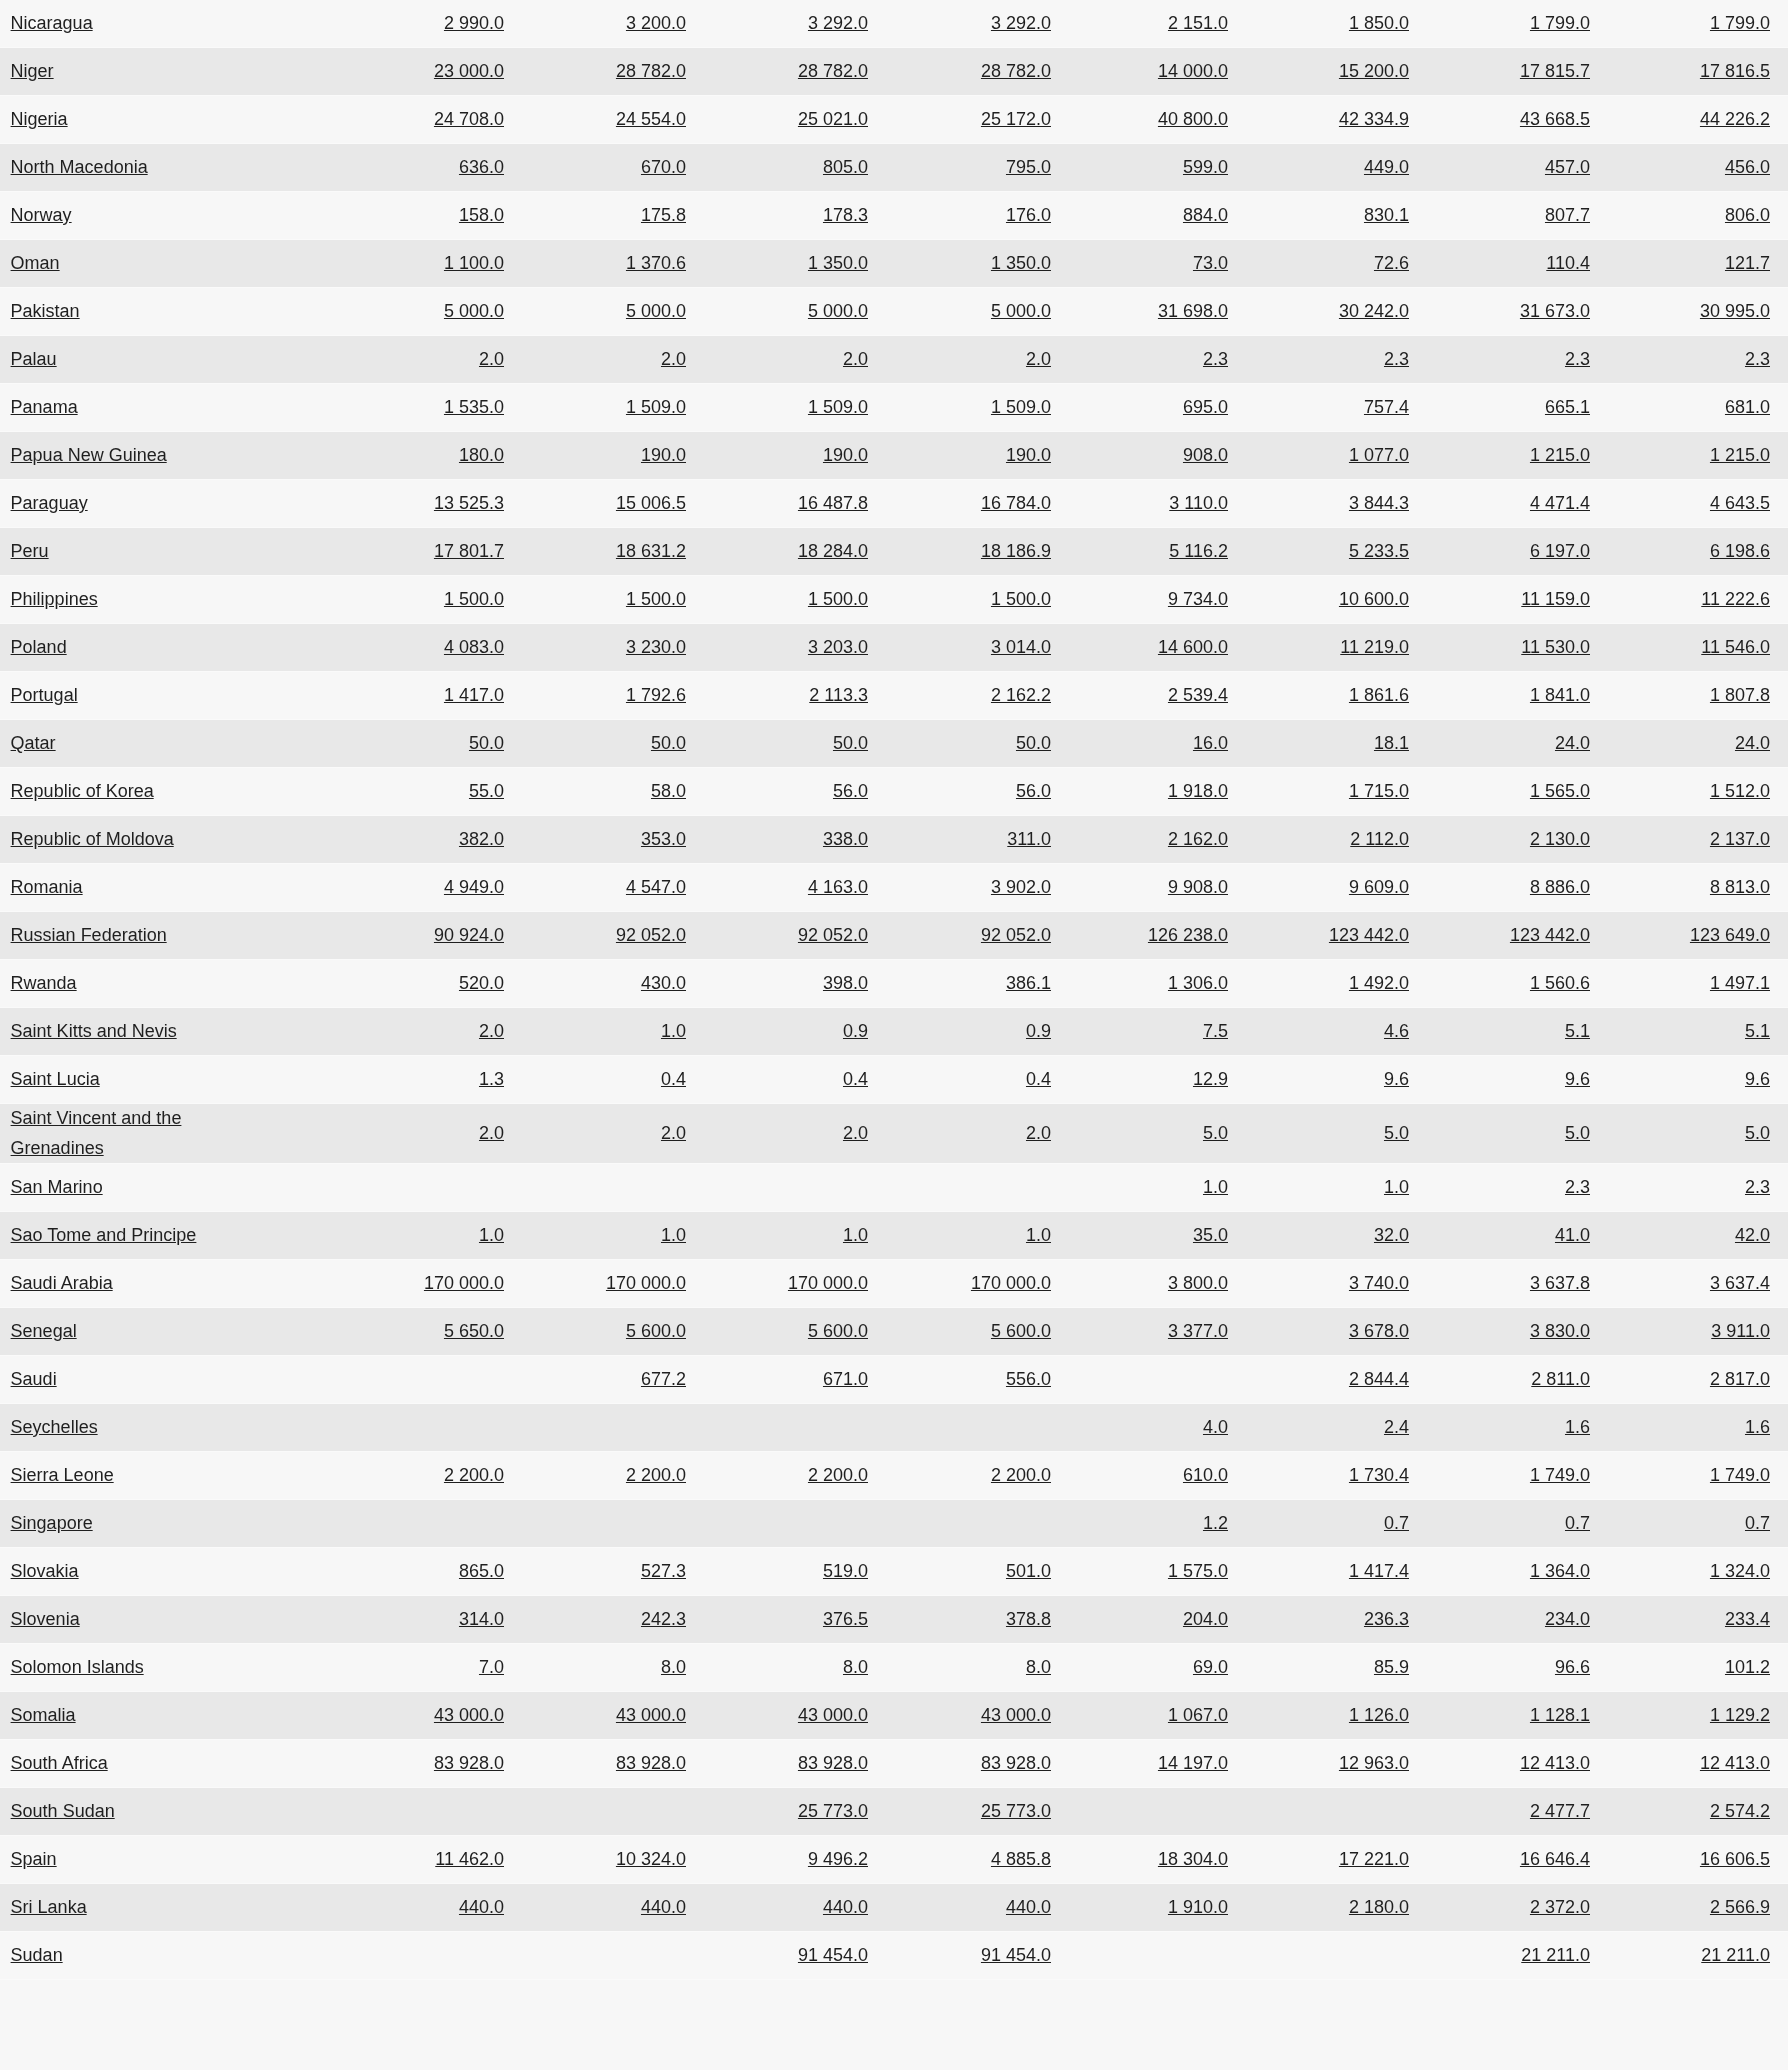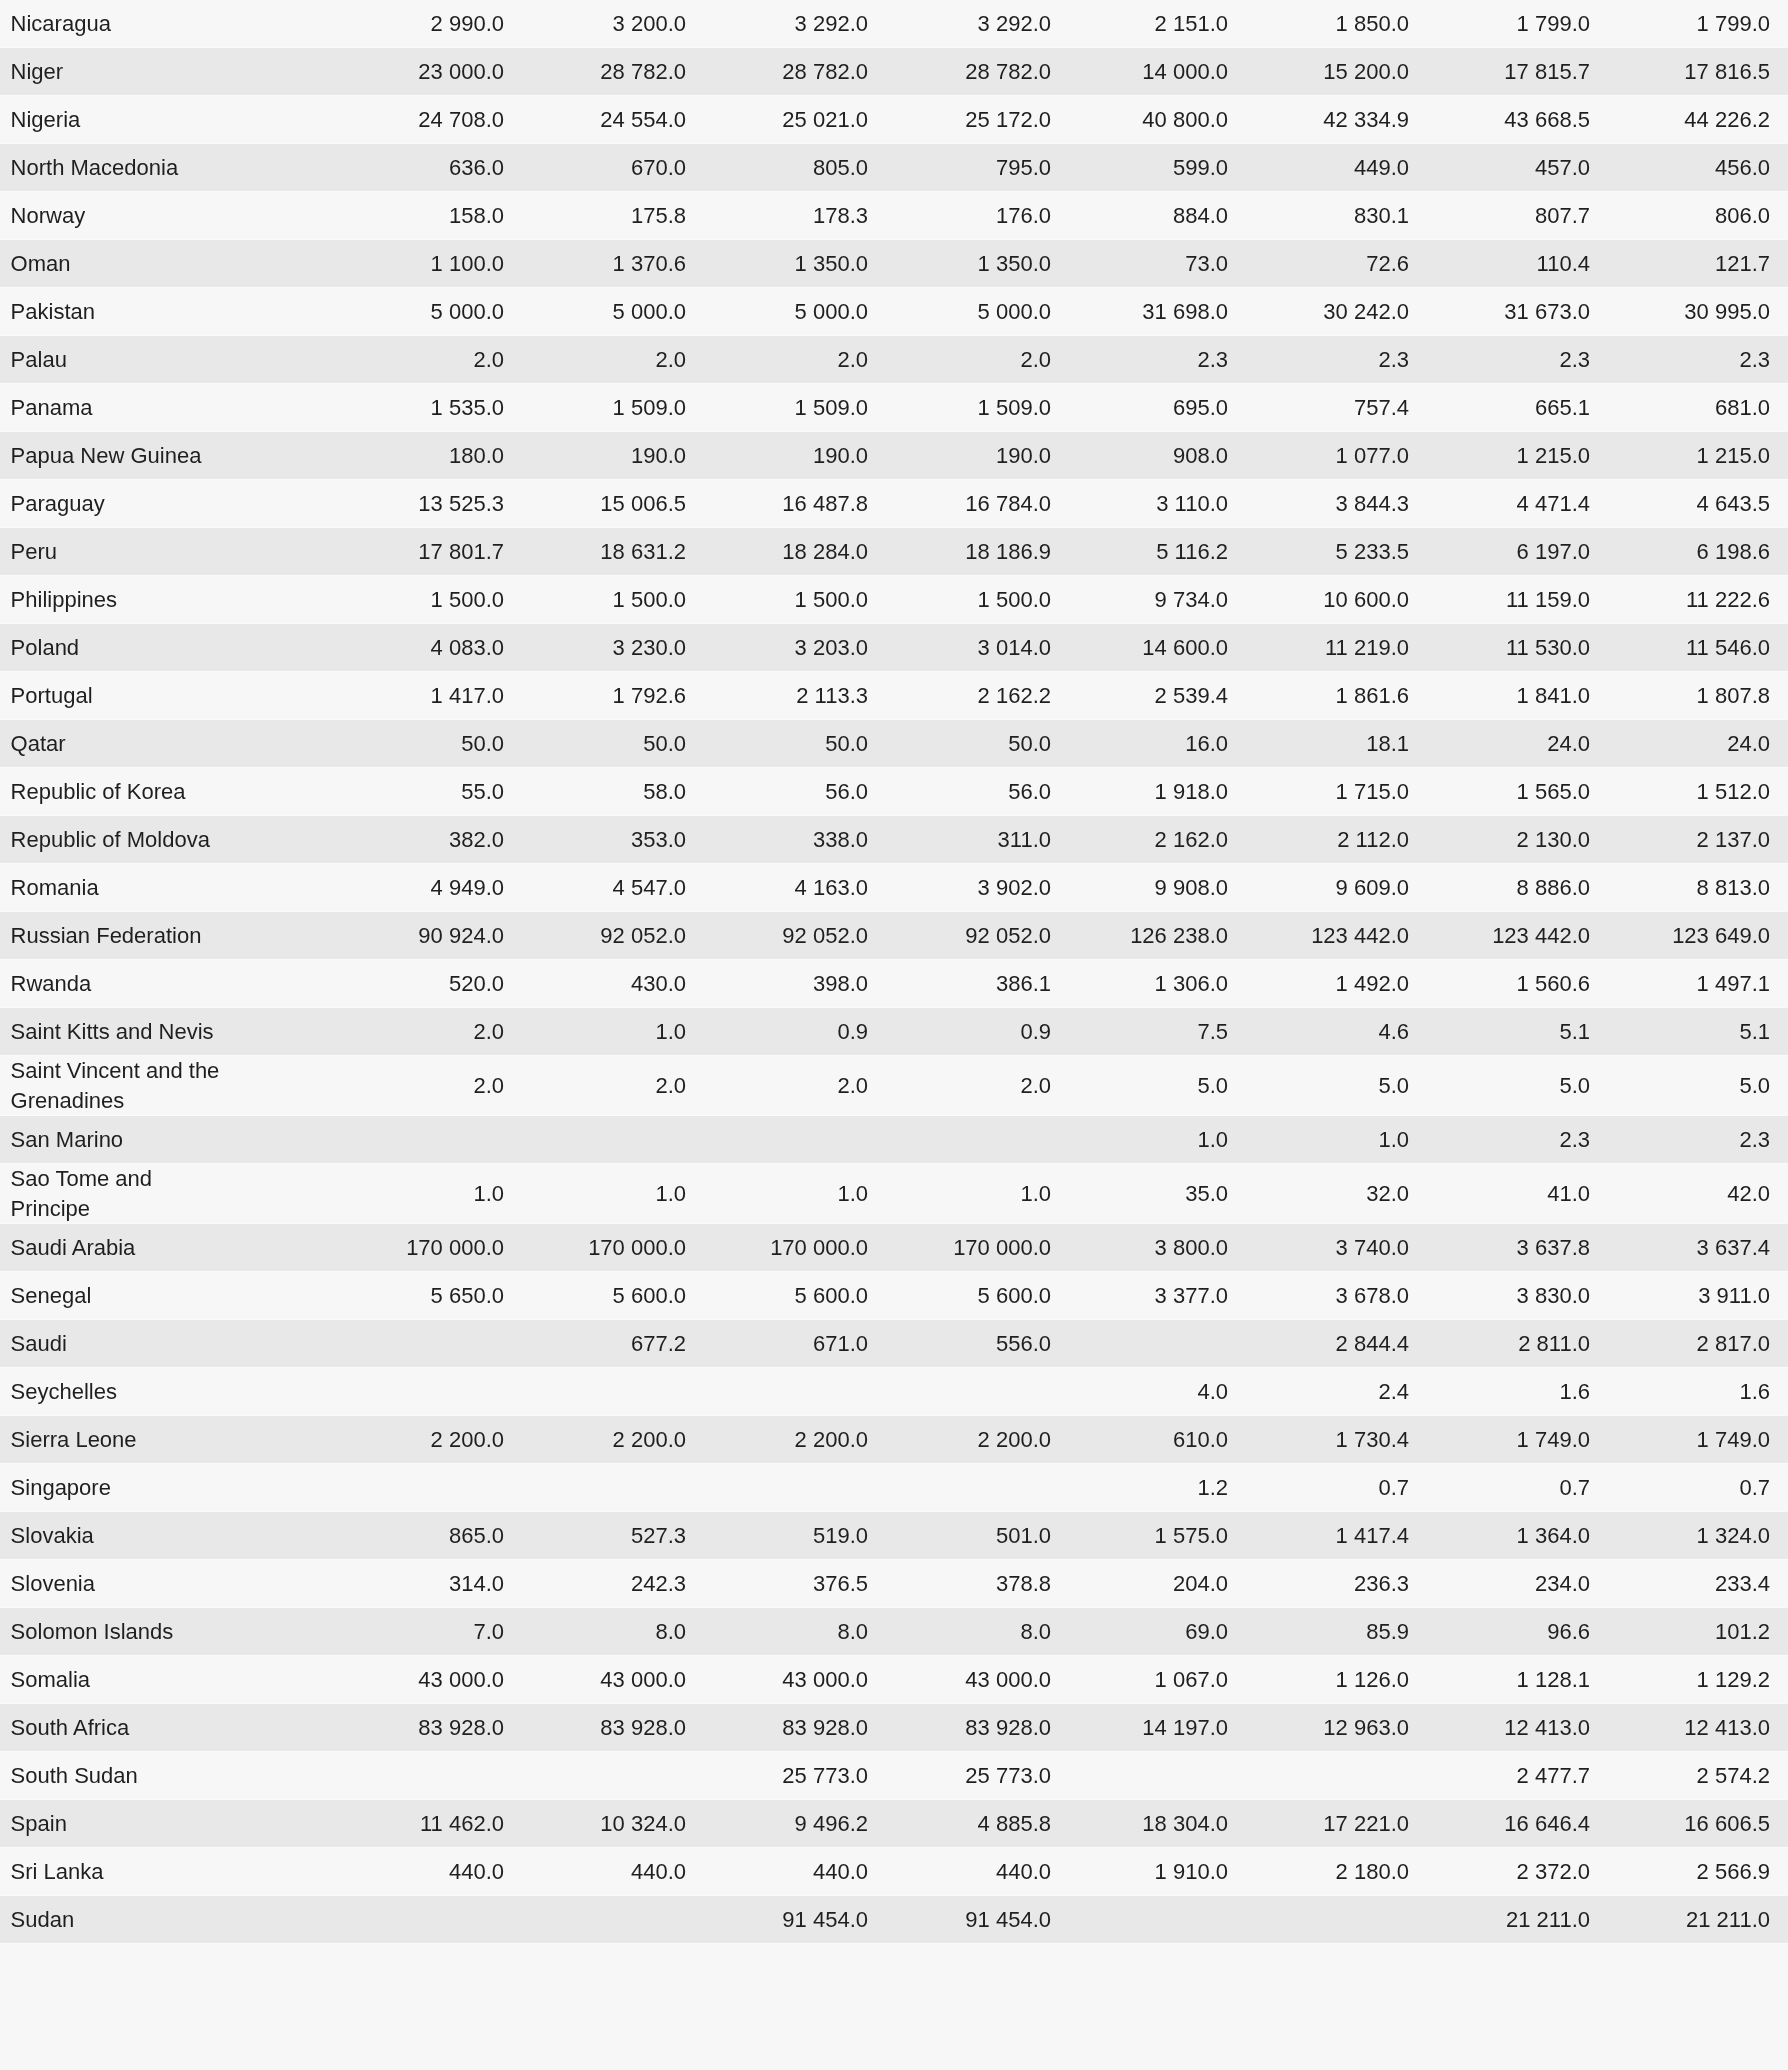--- a/index.html
+++ b/index.html
@@ -11,21 +11,22 @@
     height: 2070px;
     overflow: hidden;
     background: var(--row-bg, #f7f7f7);
     font-family: "Liberation Sans", sans-serif;
     color: var(--text-color, #1f1f1f);
   }
   table {
     width: 1788px;
     border-collapse: collapse;
     table-layout: fixed;
-    font-size: 22px;
+    font-size: 18px;
+    text-decoration: underline;
   }
   tbody tr:nth-child(odd)  { background: var(--row-bg, #f7f7f7); }
   tbody tr:nth-child(even) { background: var(--row-alt-bg, #e8e8e8); }
   td {
     height: 47px;
     vertical-align: middle;
     border-bottom: 1.6px solid var(--separator-color, #fafafa);
     padding: 0;
     line-height: 29.5px;
     white-space: normal;
@@ -295,20 +296,31 @@
         <td class="num">2.0</td>
         <td class="num">1.0</td>
         <td class="num">0.9</td>
         <td class="num">0.9</td>
         <td class="num">7.5</td>
         <td class="num">4.6</td>
         <td class="num">5.1</td>
         <td class="num last">5.1</td>
       </tr>
       <tr>
+        <td class="country">Saint Lucia</td>
+        <td class="num">1.3</td>
+        <td class="num">0.4</td>
+        <td class="num">0.4</td>
+        <td class="num">0.4</td>
+        <td class="num">12.9</td>
+        <td class="num">9.6</td>
+        <td class="num">9.6</td>
+        <td class="num last">9.6</td>
+      </tr>
+      <tr>
         <td class="country">Saint Vincent and the Grenadines</td>
         <td class="num">2.0</td>
         <td class="num">2.0</td>
         <td class="num">2.0</td>
         <td class="num">2.0</td>
         <td class="num">5.0</td>
         <td class="num">5.0</td>
         <td class="num">5.0</td>
         <td class="num last">5.0</td>
       </tr>

